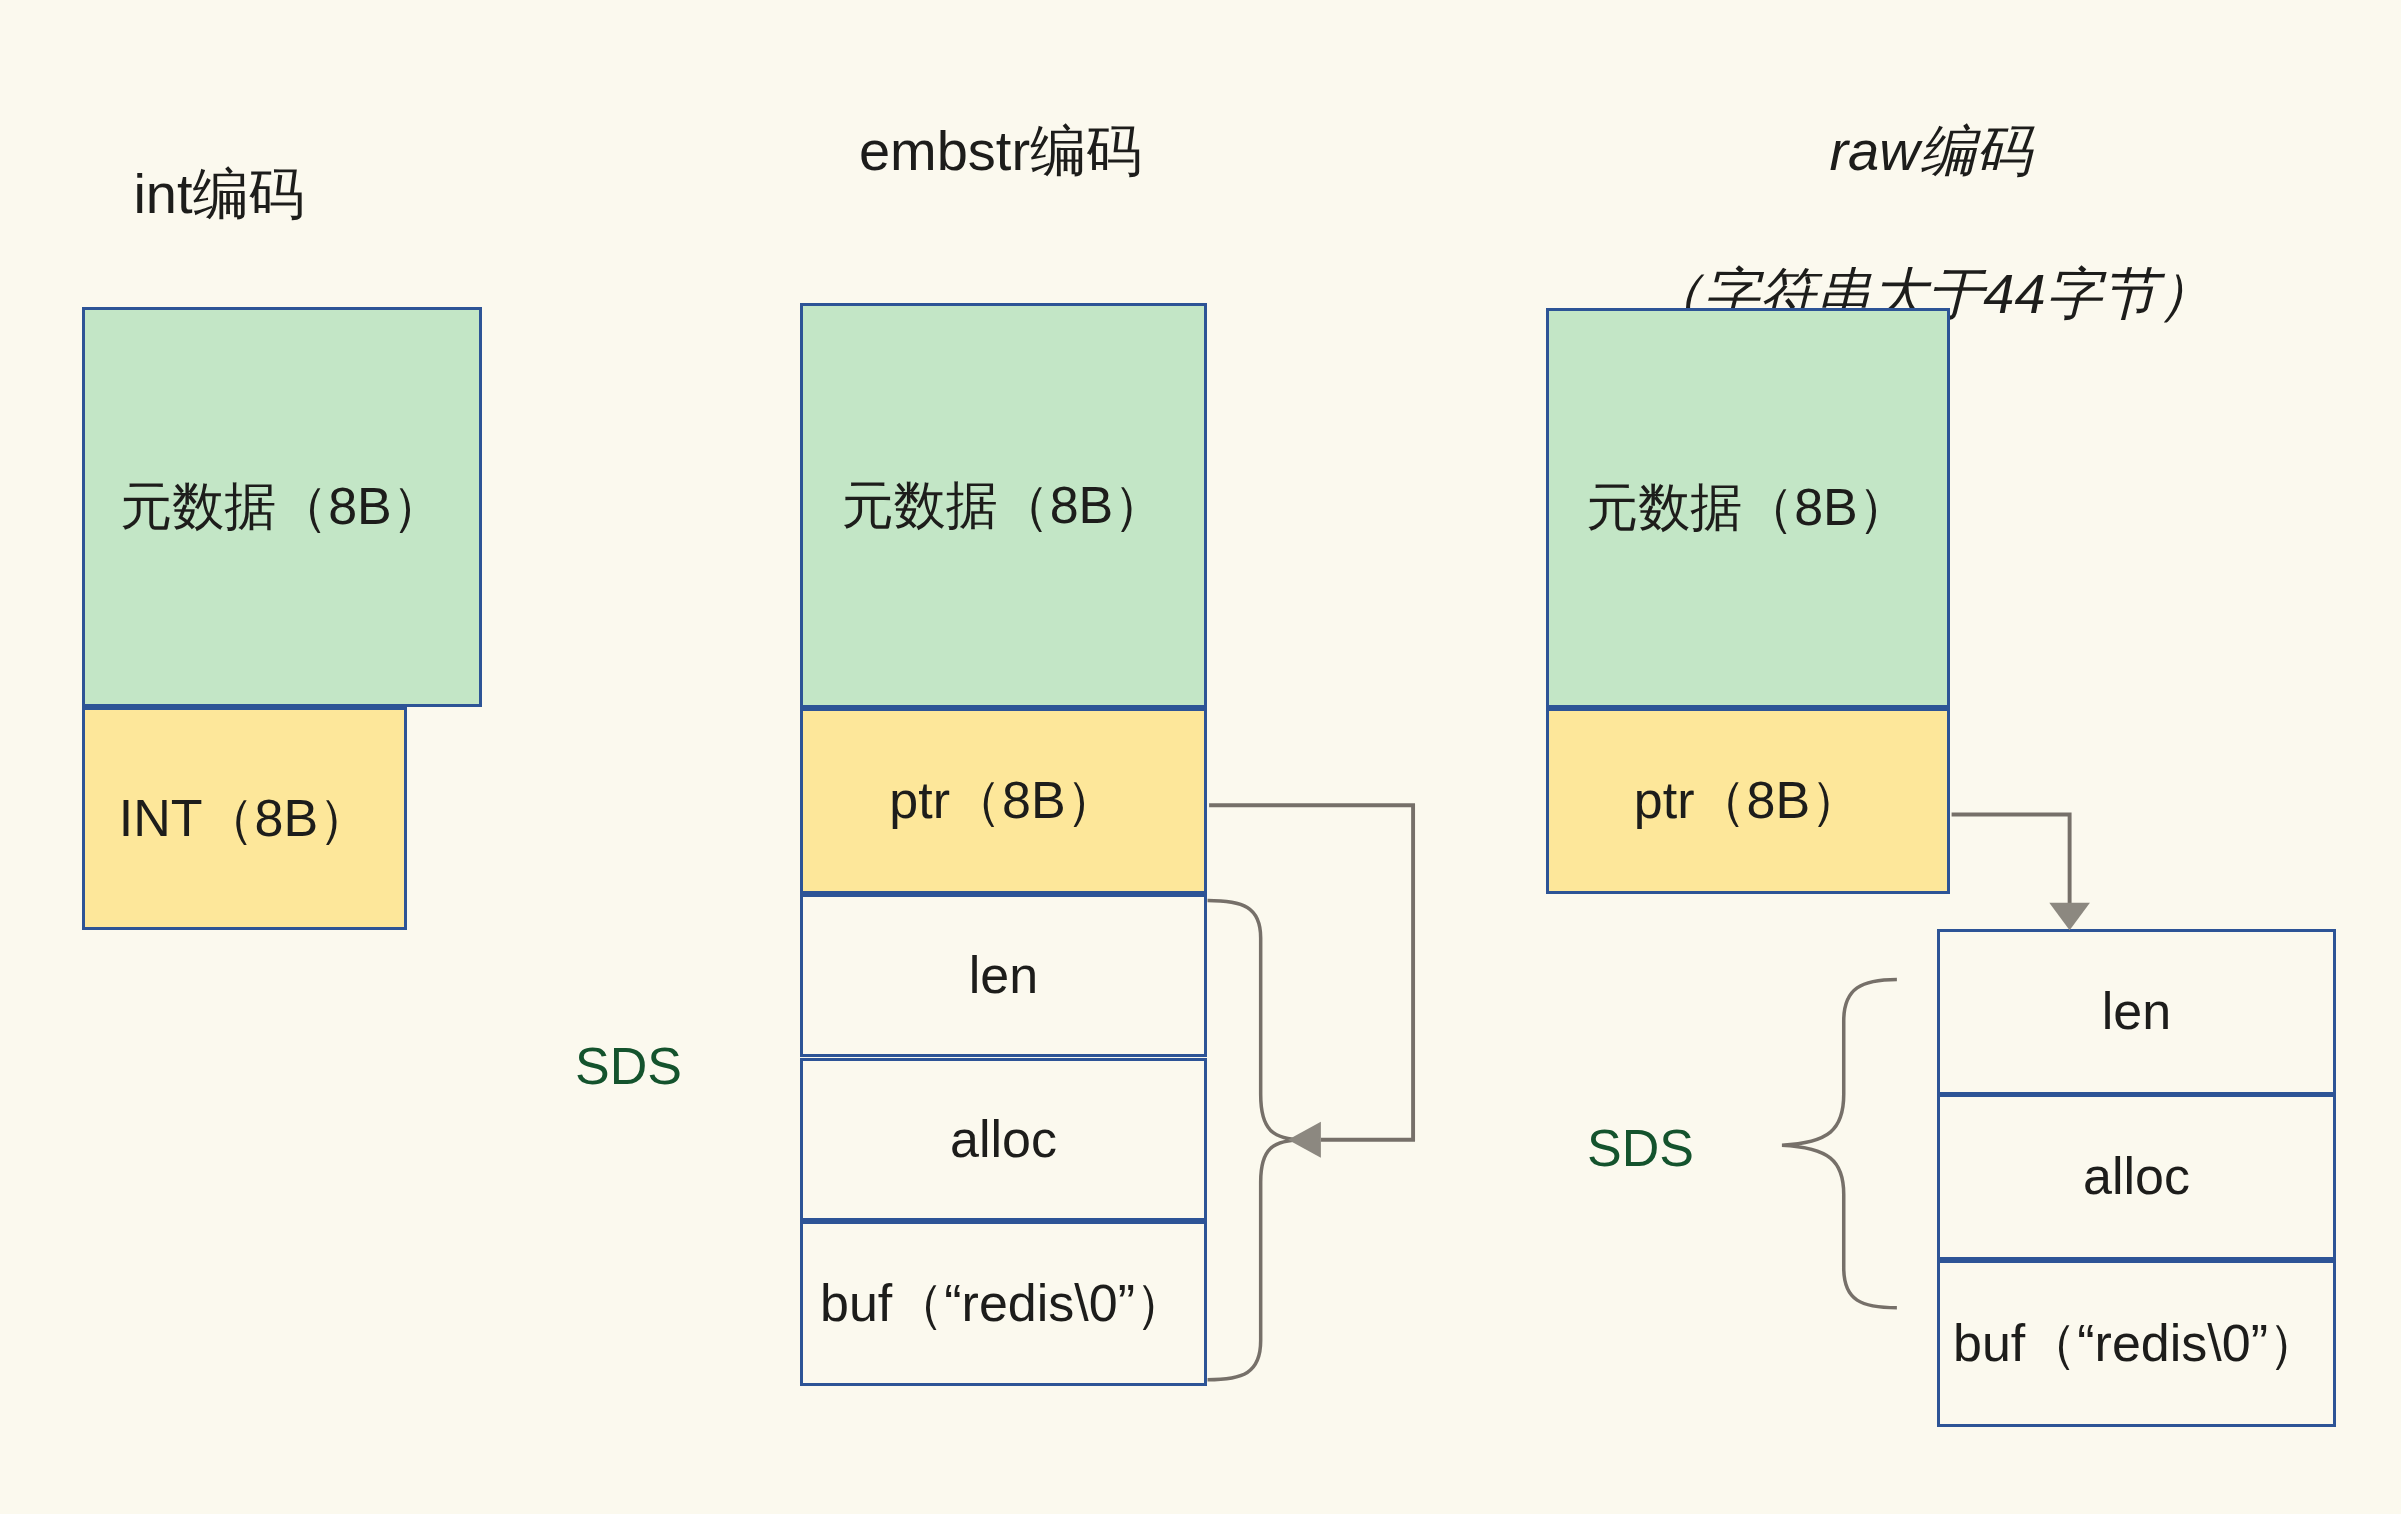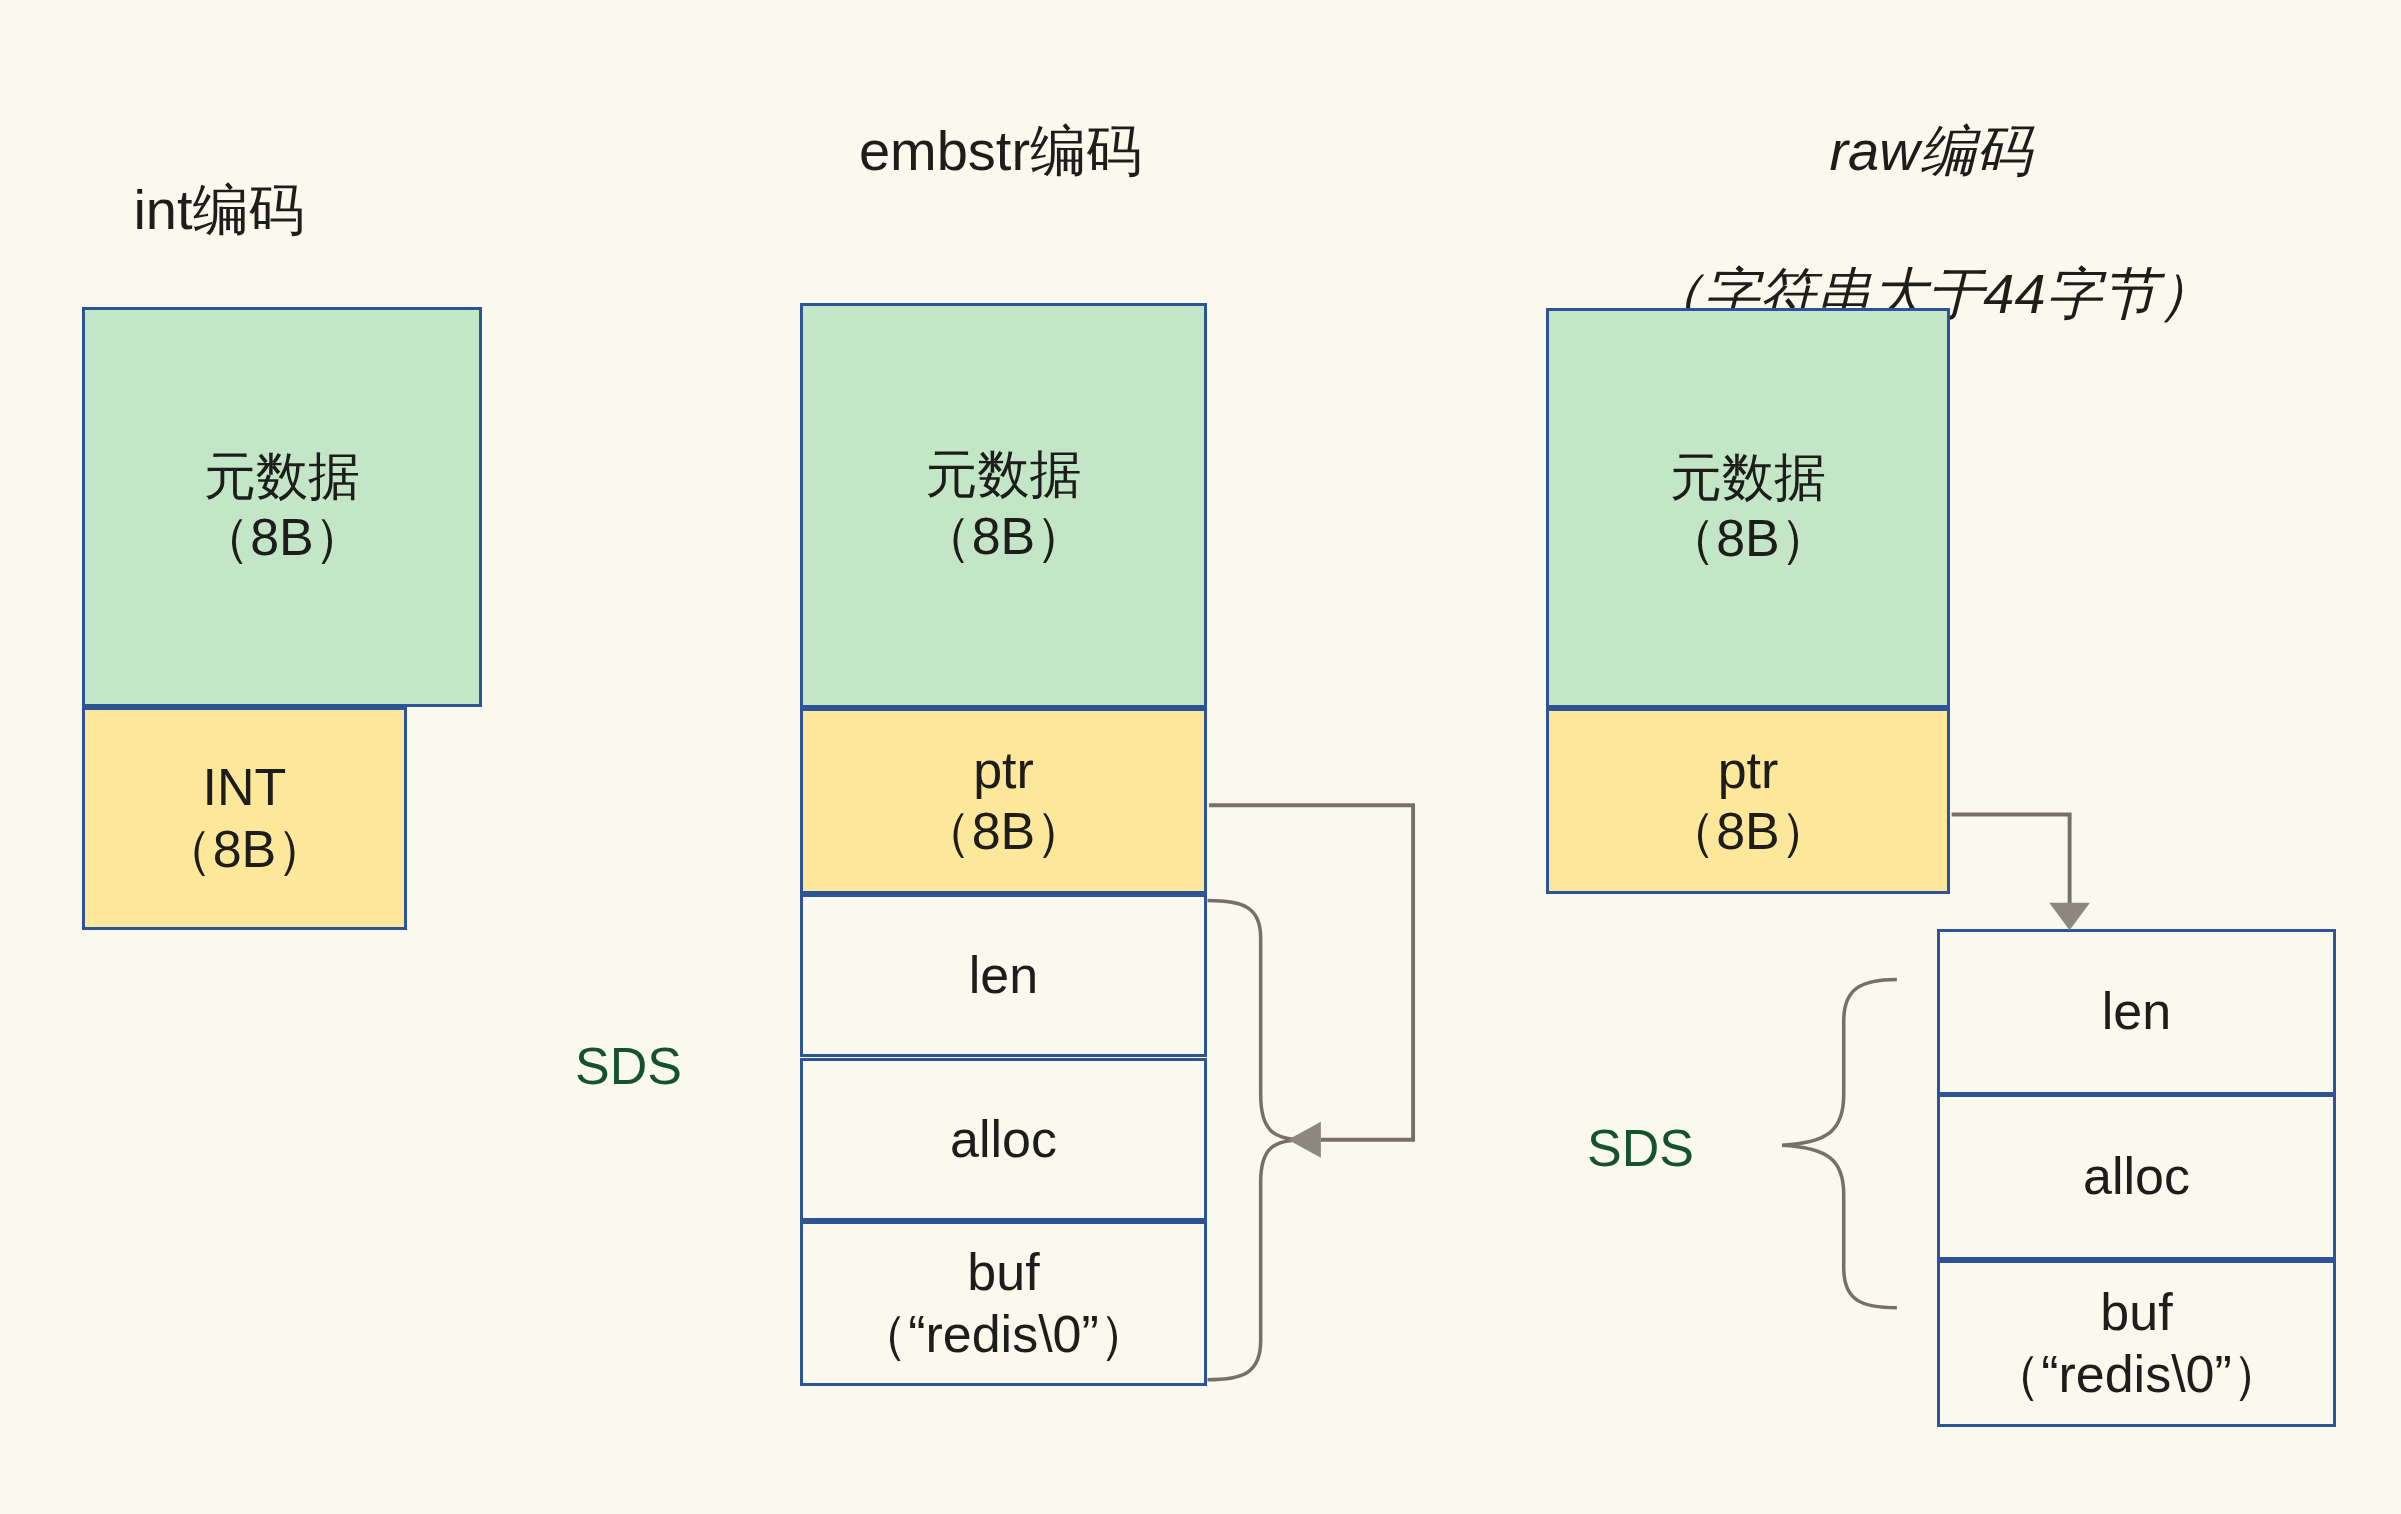--- a/index.html
+++ b/index.html
@@ -22,21 +22,21 @@
     font-size: 56px;
     line-height: 1.28;
     color: #1d1d1b;
     white-space: pre-line;
   }
   .box {
     position: absolute;
     box-sizing: border-box;
     border: 3.9px solid #2d5496;
     display: flex;
-    flex-direction: column;
+    flex-direction: row;
     align-items: center;
     justify-content: center;
     text-align: center;
     font-size: 52px;
     line-height: 1.18;
     color: #1d1d1b;
   }
   .meta { background: #c3e6c6; }
   .ptr  { background: #fde79a; }
   .plain{ background: #fbf9ee; }
@@ -56,21 +56,21 @@
   }
   .conn { fill: none; stroke: #767069; stroke-width: 5; }
   .connhead { fill: #8c8880; stroke: none; }
   .brace { fill: none; stroke: #767069; stroke-width: 4.5; }
 </style>
 </head>
 <body>
 
 <div id="stage">
 
-  <div class="hdr" style="left:47px; top:102px; width:344px;">
+  <div class="hdr" style="left:47px; top:86px; width:344px;">
     <span>int编码</span>
   </div>
 
   <div class="hdr" style="left:516px; top:43px; width:969px;">
     <div>embstr编码</div>
   </div>
 
   <div class="hdr" style="left:1485px; top:43px; width:891px;font-style:italic;">
     <div>raw编码</div>
     <div>（字符串大于44字节）</div>

